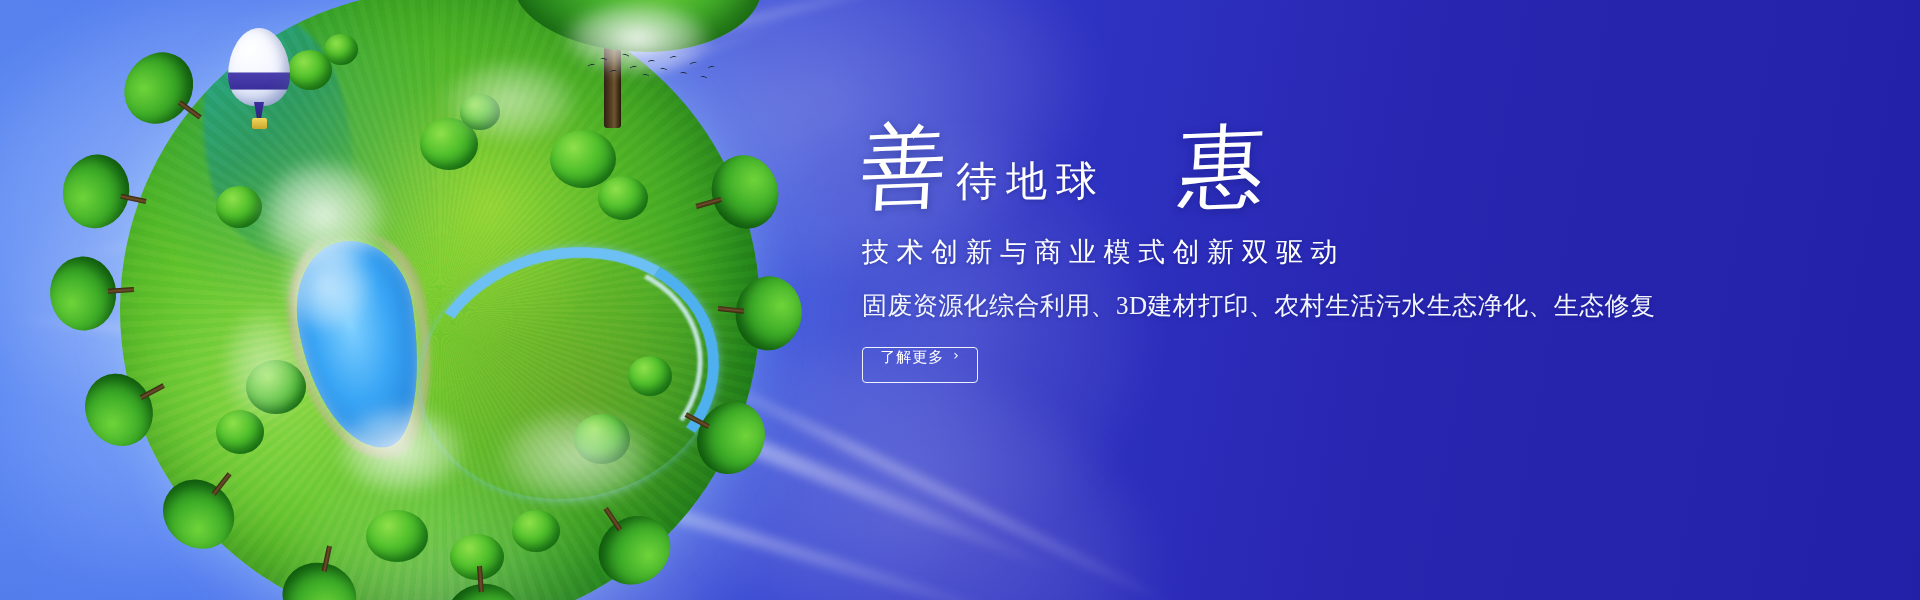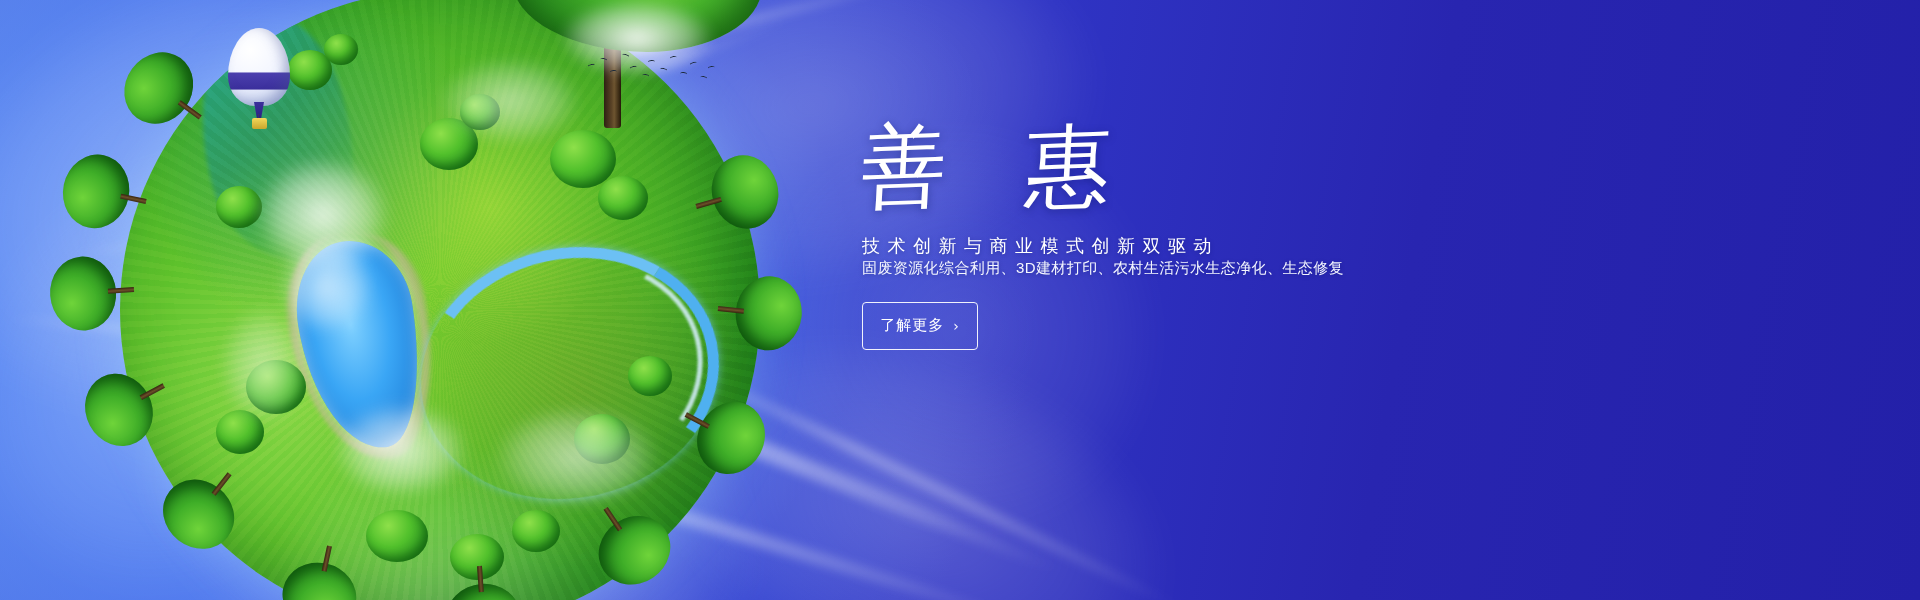--- a/index.html
+++ b/index.html
@@ -220,32 +220,32 @@
     transform:skewX(-5deg) rotate(-2deg) scaleY(1.06);
     display:inline-block; text-shadow:0 2px 8px rgba(10,20,90,.40);
   }
   .rest{
     font-family:"DejaVu Serif","Liberation Serif",serif;
     font-size:41px; font-weight:400; letter-spacing:9px; line-height:1;
     padding-left:4px;
   }
   .subtitle{
     font-family:"DejaVu Sans","Liberation Sans",sans-serif;
-    font-size:18px; font-weight:400; letter-spacing:7.5px;
+    font-size:27px; font-weight:400; letter-spacing:7.5px;
     line-height:1.3; margin-top:2px; white-space:nowrap;
   }
   .desc{
-    font-family:Liberation Sans, sans-serif;
-    font-size:15px; font-weight:400; letter-spacing:.4px;
-    line-height:1.5; white-space:nowrap;
+    font-family:Liberation Serif, serif;
+    font-size:25px; font-weight:400; letter-spacing:.4px;
+    line-height:1.5; margin-top:18px; white-space:nowrap;
     color:#f4f6ff;
   }
   .cta{
-    margin-top:22px; display:inline-flex; align-items:center; justify-content:center;
-    gap:9px; width:116px; height:48px;
+    margin-top:22px; display:inline-flex; align-items:flex-start; justify-content:center;
+    gap:9px; width:116px; height:36px;
     border:1px solid rgba(255,255,255,.92); border-radius:4px;
     background:transparent; color:#fff; cursor:pointer;
     font-family:"DejaVu Sans","Liberation Sans",sans-serif;
     font-size:15px; letter-spacing:1px; text-shadow:none;
     padding:0 10px;
   }
   .cta .chev{ font-size:14px; line-height:1; opacity:.95; }
 </style>
 </head>
 <body>
@@ -378,20 +378,21 @@
     <div class="bird" style="left:104px;top:12px; --r:-16deg;"></div>
     <div class="bird" style="left:114px;top:26px; --r:10deg;"></div>
     <div class="bird" style="left:122px;top:16px; --r:-8deg;"></div>
   </div>
 
   <div class="content">
 
     <div class="headline">
       <span class="phrase">
         <span class="brush">善</span>
+        <span class="rest">待地球</span>
       </span>
       <span class="phrase">
         <span class="brush">惠</span>
       </span>
     </div>
 
     <div class="subtitle">技术创新与商业模式创新双驱动</div>
 
     <div class="desc">固废资源化综合利用、3D建材打印、农村生活污水生态净化、生态修复</div>
 

